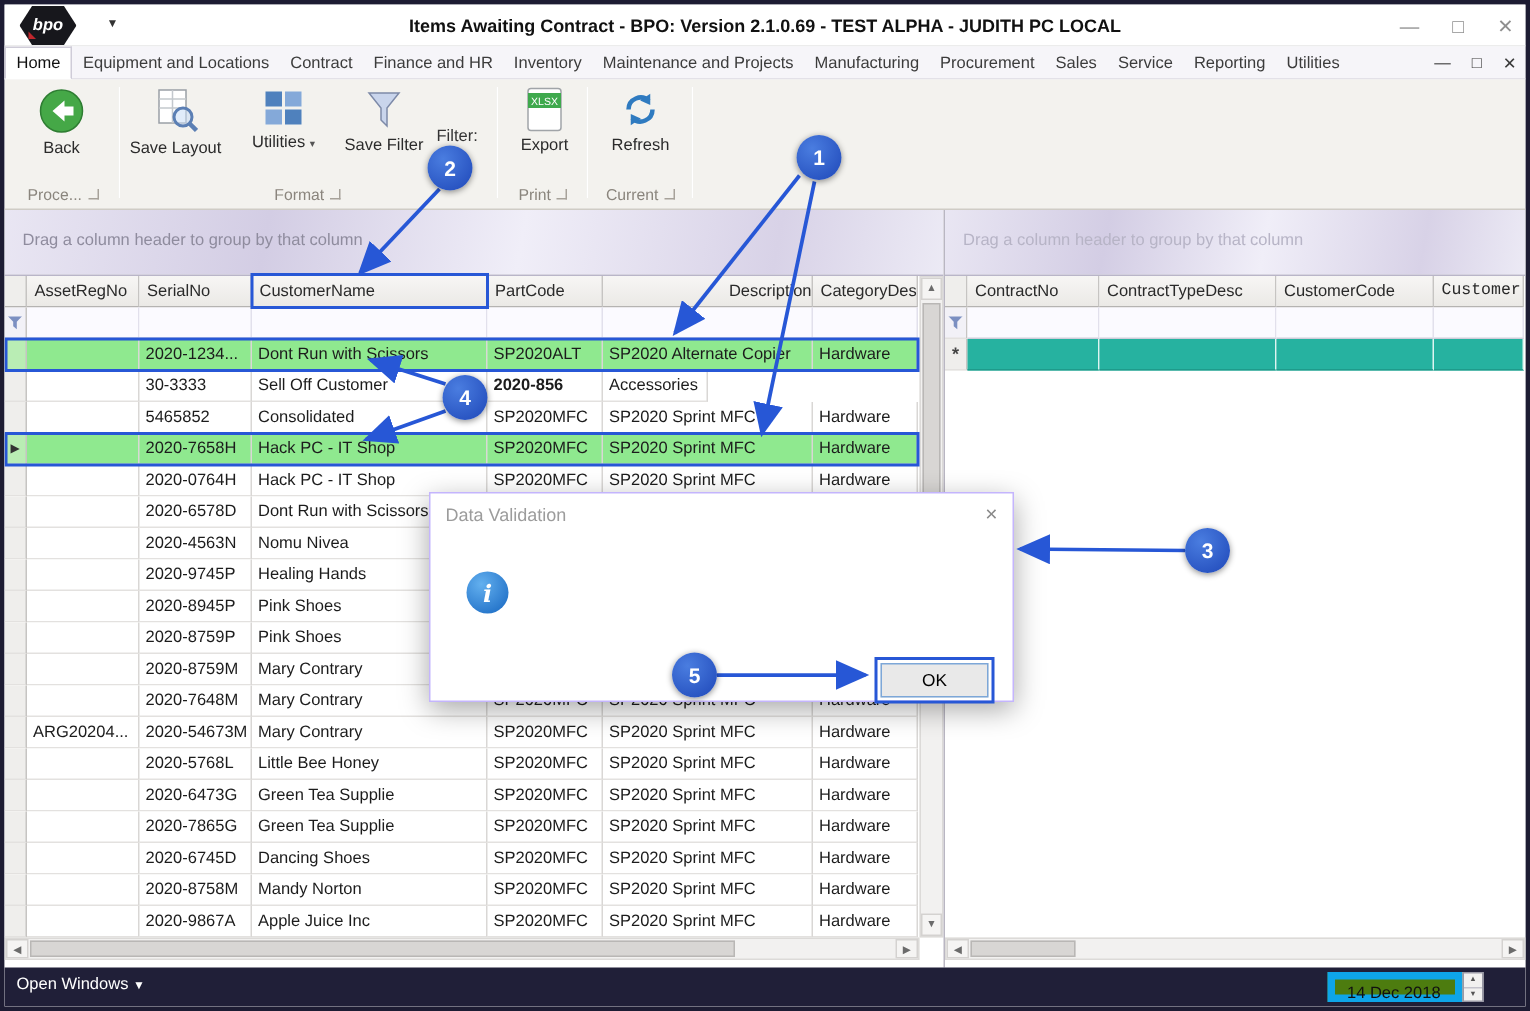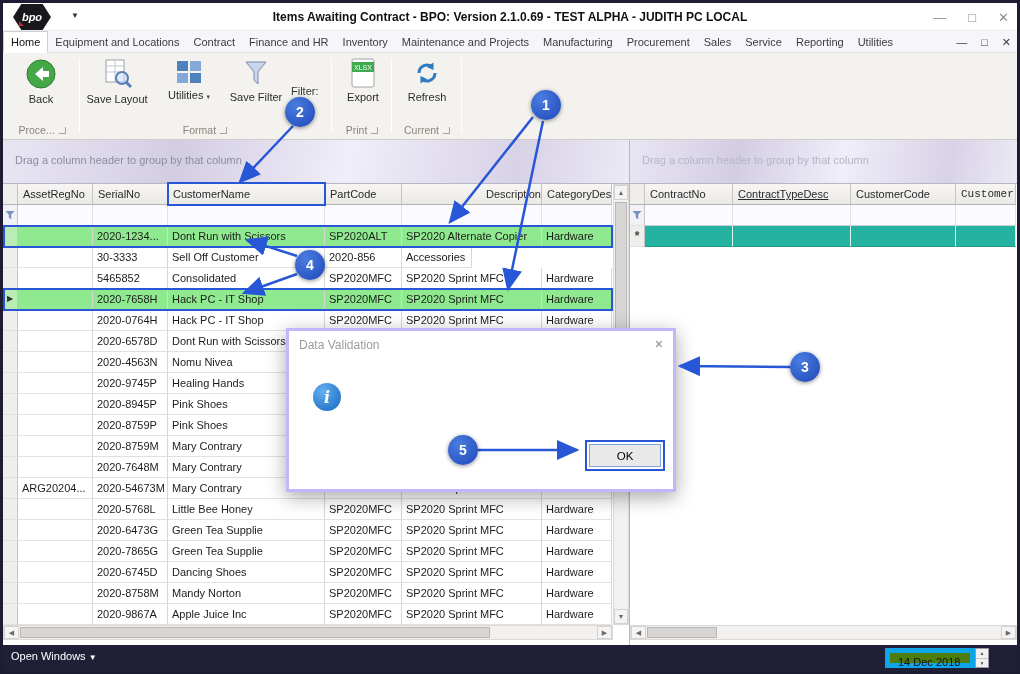--- a/index.html
+++ b/index.html
@@ -75,22 +75,22 @@
   
   .statusbar { position:absolute; left:0; top:642px; width:1014px; height:26px; background:#201f38; color:#fff; }
   .open-windows { position:absolute; left:8px; top:5px; font-size:11px; cursor:pointer; }
   .open-windows .drop { font-size:8px; }
   .date-box { position:absolute; right:42px; top:3px; width:90px; height:20px; background:#4d7c0f; border:5px solid #0ea5e9;
               color:#111; font-size:11px; line-height:18px; padding-left:8px; cursor:text; }
   .date-spin { position:absolute; right:28px; top:3px; width:14px; height:20px; background:#f2f1f0; border:1px solid #9a99a6; }
   .date-spin div { height:9px; font-size:5px; color:#555; text-align:center; line-height:9px; cursor:pointer; }
 
   
-  .dialog { position:absolute; left:283px; top:325px; width:390px; height:164px; background:#fff;
-            border:3px solid #c4b5fd; box-shadow:0 5px 18px rgba(0,0,0,.35); z-index:80; }
+  .dialog { position:absolute; left:283px; top:325px; width:390px; height:140px; background:#fff;
+            border:1px solid #c4b5fd; box-shadow:0 5px 18px rgba(0,0,0,.35); z-index:80; }
   .dlg-title { position:absolute; left:10px; top:7px; font-size:12px; color:#9c9c9c; }
   .dlg-close { position:absolute; right:10px; top:5px; font-size:14px; color:#8a8a8a; cursor:pointer; }
   .dlg-info { position:absolute; left:24px; top:52px; width:28px; height:28px; border-radius:50%;
               background:radial-gradient(circle at 35% 30%, #63b0ef, #1565c0); color:#fff;
               font-family:"DejaVu Serif", serif; font-style:italic; font-weight:bold; font-size:16px;
               display:flex; align-items:center; justify-content:center; }
   .dlg-msg { position:absolute; left:66px; top:54px; width:305px; font-size:12px; line-height:17px; color:#111; }
   .dlg-ok { position:absolute; left:300px; top:113px; width:72px; height:23px; background:#e9e9e9;
             border:1px solid #7da7d8; outline:2px solid #2757d6; outline-offset:2px; font-size:11.5px;
             font-family:"Liberation Sans", sans-serif; cursor:pointer; }
@@ -235,21 +235,21 @@
           <div class="cell dcell" style="width: 157px;">Dont Run with Scissors</div>
           <div class="cell dcell" style="width: 77px;">SP2020ALT</div>
           <div class="cell dcell" style="width: 140px;">SP2020 Alternate Copier</div>
           <div class="cell dcell" style="width: 70px;">Hardware</div>
         </div>
         <div class="grow">
           <div class="cell ind"></div>
           <div class="cell dcell" style="width: 75px;"></div>
           <div class="cell dcell" style="width: 75px;">30-3333</div>
           <div class="cell dcell" style="width: 157px;">Sell Off Customer</div>
-          <div class="cell dcell" style="width: 77px;">2020-856</div>
+          <div class="cell dcell" style="width: 77px; font-weight: bold;">2020-856</div>
           <div class="cell dcell" style="width: 70px;">Accessories</div>
         </div>
         <div class="grow">
           <div class="cell ind"></div>
           <div class="cell dcell" style="width: 75px;"></div>
           <div class="cell dcell" style="width: 75px;">5465852</div>
           <div class="cell dcell" style="width: 157px;">Consolidated</div>
           <div class="cell dcell" style="width: 77px;">SP2020MFC</div>
           <div class="cell dcell" style="width: 140px;">SP2020 Sprint MFC</div>
           <div class="cell dcell" style="width: 70px;">Hardware</div>
@@ -415,21 +415,21 @@
 
   <div class="splitter"></div>
 
   <div class="grid grid-right">
     <div class="groupby">
       <span>Drag a column header to group by that column</span>
     </div>
     <div class="hdr-row">
         <div class="cell ind hc"></div>
         <div class="cell hc" style="width: 88px;">ContractNo</div>
-        <div class="cell hc" style="width: 118px; text-decoration: underline;">ContractTypeDesc</div>
+        <div class="cell hc" style="width: 118px;">ContractTypeDesc</div>
         <div class="cell hc" style="width: 105px;">CustomerCode</div>
         <div class="cell hc" style="width: 60px; font-family: Liberation Mono, monospace;">Customer...</div>
       </div>
     <div class="frow">
         <div class="cell ind find">
           <span class="funnel"></span>
         </div>
         <div class="cell fc" style="width: 88px;"></div>
         <div class="cell fc" style="width: 118px;"></div>
         <div class="cell fc" style="width: 105px;"></div>

